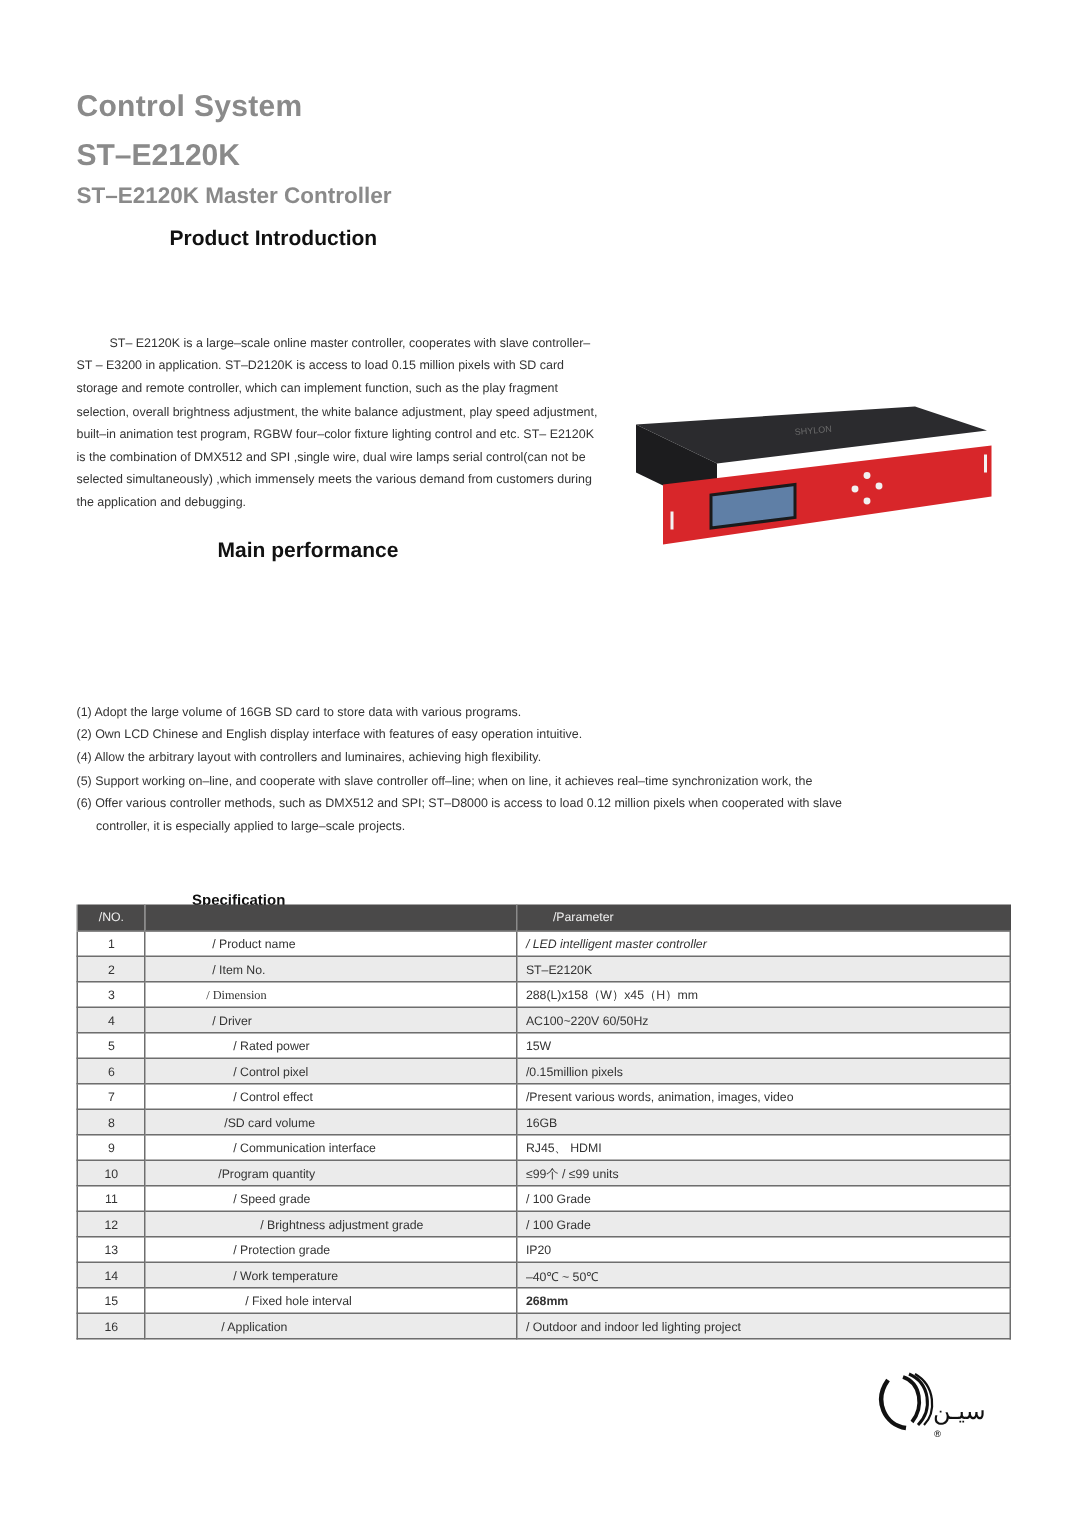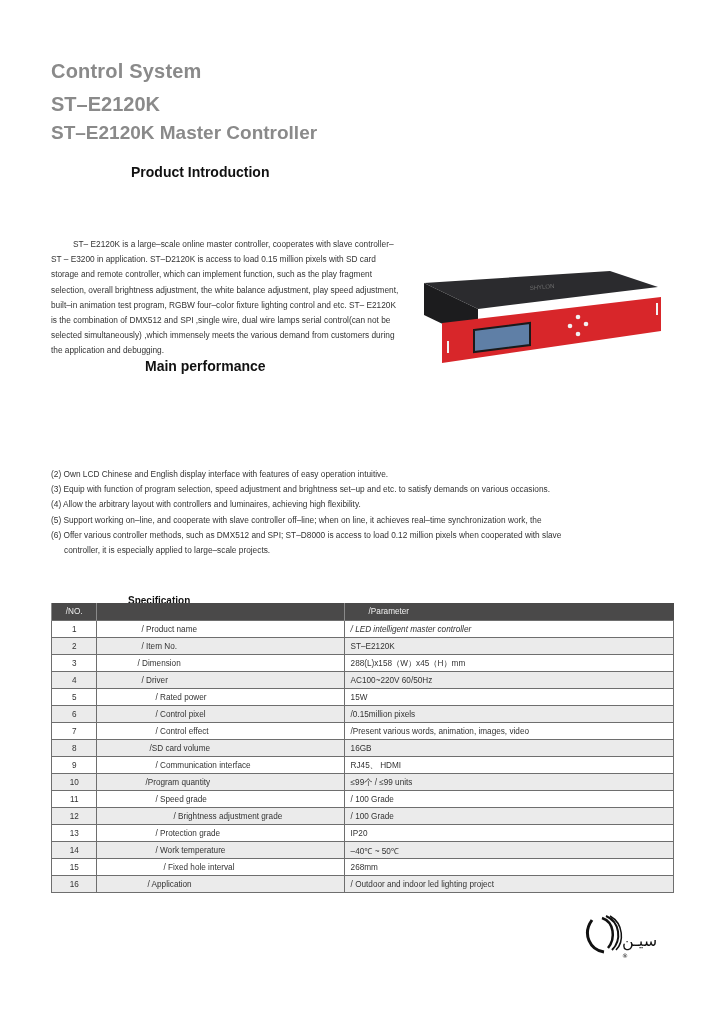--- a/index.html
+++ b/index.html
@@ -1,25 +1,25 @@
 <!DOCTYPE html>
 <html><head>
   <meta charset="utf-8">
   <style>
     html, body { margin: 0; padding: 0; background: #ffffff; }
     body { width: 725px; height: 1024px; position: relative; overflow: hidden; font-family: "Liberation Sans", sans-serif; color: #333; }
     .abs { position: absolute; }
     .title-main { left: 51px; top: 60px; font-size: 20px; font-weight: bold; color: #8a8a8a; letter-spacing: 0.2px; }
     .title-model { left: 51px; top: 93px; font-size: 20px; font-weight: bold; color: #8a8a8a; }
-    .title-sub { left: 51px; top: 122px; font-size: 19px; font-weight: bold; color: #8a8a8a; }
+    .title-sub { left: 51px; top: 122px; font-size: 15px; font-weight: bold; color: #8a8a8a; }
     .section-h { font-size: 14px; font-weight: bold; color: #111; }
-    .intro-h { left: 131px; top: 150px; margin-top: 14px; }
+    .intro-h { left: 113px; top: 150px; }
     .perf-h { left: 145px; top: 358px; }
     .spec-h { left: 128px; top: 595px; font-size: 10px; }
-    .intro { left: 51px; top: 221px; width: 350px; font-size: 8.3px; line-height: 15.2px; color: #333; margin-top: 16px; }
+    .intro { left: 51px; top: 221px; width: 350px; font-size: 8.3px; line-height: 15.2px; color: #333; }
     .intro .indent { display: inline-block; width: 22px; }
     .perf { left: 51px; top: 467px; width: 640px; font-size: 8.3px; line-height: 15.2px; color: #333; }
     .perf div { white-space: nowrap; }
     .perf .cont { padding-left: 13px; }
     .product { left: 418px; top: 263px; width: 250px; height: 110px; }
     table.spec { position: absolute; left: 51px; top: 603px; width: 623px; border-collapse: collapse; font-size: 8.2px; color: #333; }
     table.spec th { background: #4a4949; color: #f0f0f0; font-weight: normal; height: 17px; text-align: left; border-left: 1px solid #8a8a8a; padding: 0; }
     table.spec td { height: 16px; border: 1px solid #6e6e6e; padding: 0; }
     table.spec tr.even td { background: #ebebeb; }
     .c-no { width: 50px; text-align: center; }
@@ -48,22 +48,22 @@
     <circle cx="152" cy="63" r="2.3" fill="#f1f1f1"></circle>
     <circle cx="168" cy="61" r="2.3" fill="#f1f1f1"></circle>
     <circle cx="160" cy="71" r="2.3" fill="#f1f1f1"></circle>
     <rect x="29" y="78" width="2" height="12" fill="#f3f3f3"></rect>
     <rect x="238" y="40" width="2" height="12" fill="#f3f3f3"></rect>
   </svg>
 </div>
 
 <div class="abs section-h perf-h">Main performance</div>
 <div class="abs perf">
+  <div>(1) Adopt the large volume of 16GB SD card to store data with various programs.</div>
   <div>(2) Own LCD Chinese and English display interface with features of easy operation intuitive.</div>
-  <div>(3) Equip with function of program selection, speed adjustment and brightness set–up and etc. to satisfy demands on various occasions.</div>
   <div>(4) Allow the arbitrary layout with controllers and luminaires, achieving high flexibility.</div>
   <div>(5) Support working on–line, and cooperate with slave controller off–line; when on line, it achieves    real–time synchronization work, the</div>
   <div>(6) Offer various controller methods, such as DMX512 and SPI; ST–D8000 is access to load 0.12 million pixels when cooperated with slave</div>
   <div class="cont">controller, it is especially applied to large–scale projects.</div>
 </div>
 
 <div class="abs section-h spec-h">Specification</div>
 
 <table class="spec">
   <thead>
@@ -79,21 +79,21 @@
         <td class="c-name" style="padding-left: 44px;">/ Product name</td>
         <td class="c-val" style="padding-left: 96px; font-style: italic;">/ LED intelligent master controller</td>
       </tr>
       <tr class="even">
         <td class="c-no">2</td>
         <td class="c-name" style="padding-left: 44px;">/ Item No.</td>
         <td class="c-val" style="padding-left: 6px;">ST–E2120K</td>
       </tr>
       <tr>
         <td class="c-no">3</td>
-        <td class="c-name" style="padding-left: 40px;">/ Dimension</td>
+        <td class="c-name" style="padding-left: 40px; font-family: Liberation Serif, serif;">/ Dimension</td>
         <td class="c-val" style="padding-left: 6px;">288(L)x158（W）x45（H）mm</td>
       </tr>
       <tr class="even">
         <td class="c-no">4</td>
         <td class="c-name" style="padding-left: 44px;">/ Driver</td>
         <td class="c-val" style="padding-left: 6px;">AC100~220V 60/50Hz</td>
       </tr>
       <tr>
         <td class="c-no">5</td>
         <td class="c-name" style="padding-left: 58px; margin-top: 28px;">/ Rated power</td>
@@ -140,21 +140,21 @@
         <td class="c-val" style="padding-left: 6px;">IP20</td>
       </tr>
       <tr class="even">
         <td class="c-no">14</td>
         <td class="c-name" style="padding-left: 58px;">/ Work temperature</td>
         <td class="c-val" style="padding-left: 6px;">–40℃ ~ 50℃</td>
       </tr>
       <tr>
         <td class="c-no">15</td>
         <td class="c-name" style="padding-left: 66px;">/ Fixed hole interval</td>
-        <td class="c-val" style="padding-left: 6px;">268mm</td>
+        <td class="c-val" style="padding-left: 6px; font-weight: bold;">268mm</td>
       </tr>
       <tr class="even">
         <td class="c-no">16</td>
         <td class="c-name" style="padding-left: 50px;">/  Application</td>
         <td class="c-val" style="padding-left: 116px;">/ Outdoor and indoor led lighting project</td>
       </tr>
     </tbody>
 </table>
 
 <div class="abs logo">

